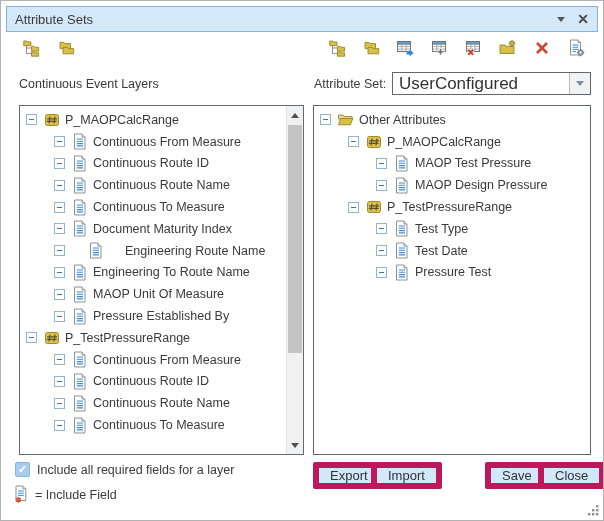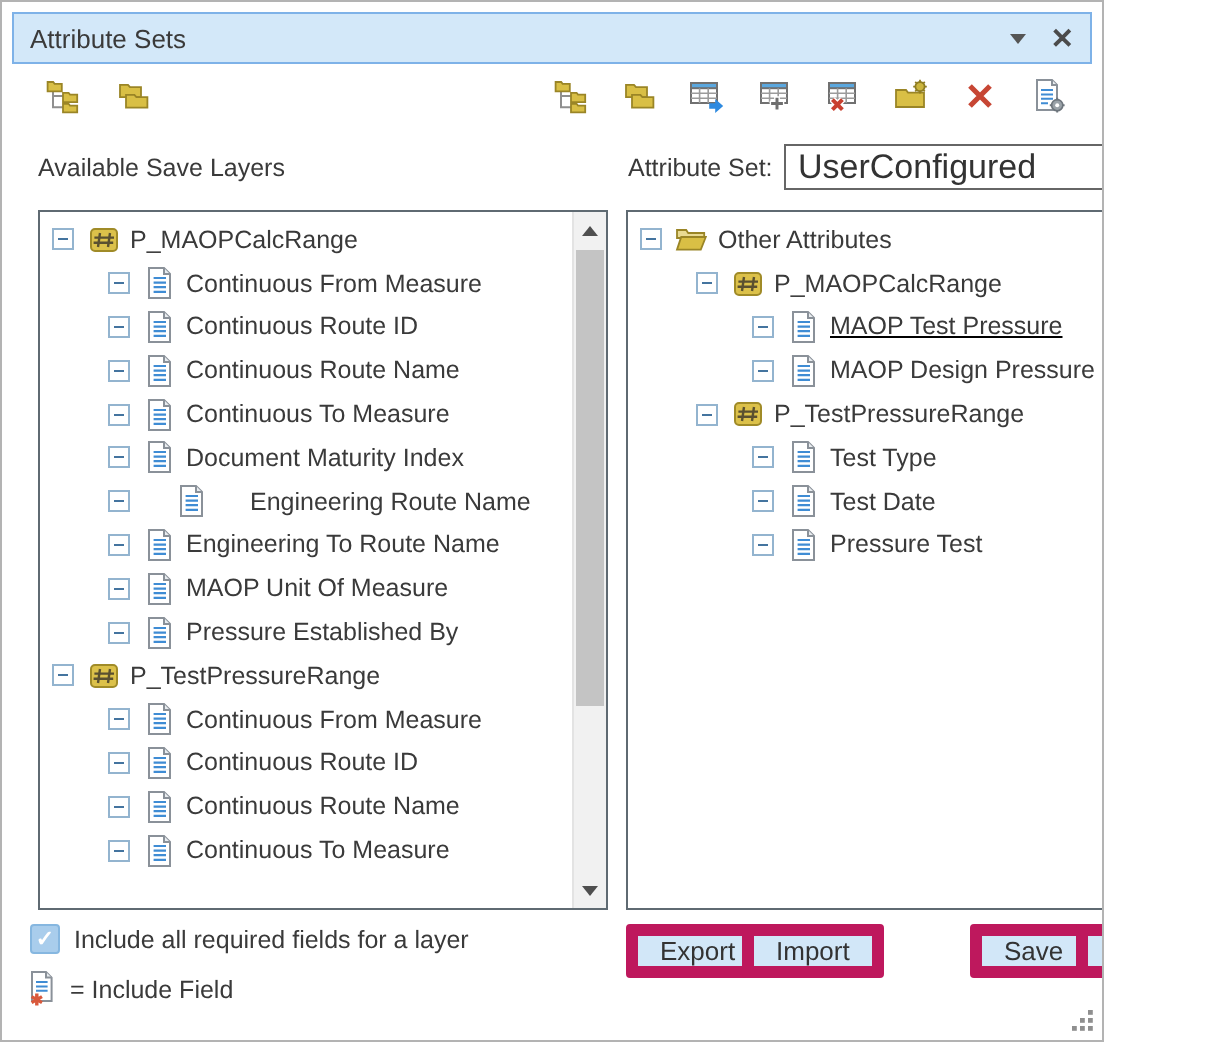--- a/index.html
+++ b/index.html
@@ -1,18 +1,18 @@
 <!DOCTYPE html>
 <html><head>
 <meta charset="utf-8">
 <style>
   * { margin:0; padding:0; box-sizing:border-box; }
   html,body { width:604px; height:521px; font-family:"Liberation Sans", sans-serif; background:#fff; }
   #dialog {
-    position:relative; width:552px; height:521px; background:#fff;
+    position:relative; width:604px; height:521px; background:#fff;
     border:1px solid #b3b3b3; overflow:hidden;
   }
   
   .titlebar {
     position:absolute; left:5px; top:5px; right:5px; height:26px;
     background:#d3e8f9; border:1px solid #7eb2e8;
     display:flex; align-items:center; padding:0 8px;
   }
   .title-text { font-size:13px; color:#3a3a3a; }
   .title-controls { margin-left:auto; display:flex; align-items:center; gap:12px; }
@@ -155,21 +155,21 @@
           <path d="M11 1 V3.5 H13.5" fill="#e8ecef" stroke="#8a9199"></path>
           <path d="M5.5 6 H11.5 M5.5 8.2 H11.5 M5.5 10.4 H11.5 M5.5 12.6 H9" stroke="#3f8cd4" stroke-width="1"></path>
           <circle cx="13.6" cy="13.6" r="2.8" fill="#9aa2a8" stroke="#6d757c" stroke-width="0.8"></circle>
           <circle cx="13.6" cy="13.6" r="1" fill="#fff"></circle>
           <path d="M13.6 9.9 v1.2 M13.6 16.1 v1.2 M9.9 13.6 h1.2 M16.1 13.6 h1.2" stroke="#6d757c" stroke-width="1"></path>
         </svg>
       </span>
     </div>
   </div>
 
-  <div class="panel-label" id="lbl-available">Available Save Layers</div>
+  <div class="panel-label" id="lbl-available">Continuous Event Layers</div>
   <div class="panel-label" id="lbl-attrset">Attribute Set:</div>
   <div class="combo">
     <span class="combo-value">UserConfigured</span>
     <span class="combo-btn">
       <span class="combo-arrow"></span>
     </span>
   </div>
 
   <div class="tree-panel" id="left-panel">
     <div class="tree-body" id="left-tree">
@@ -397,21 +397,21 @@
             <span class="minus"></span>
           </span>
           <span class="ticon">
             <svg width="16" height="16" viewBox="0 0 16 16">
               <rect x="1.5" y="2.5" width="13" height="11" rx="2" fill="#dcc14a" stroke="#a08b28"></rect>
               <path d="M6 4.5 L5 11.5 M11 4.5 L10 11.5 M3.2 6.8 H13 M2.8 9.4 H12.6" stroke="#5a5030" stroke-width="1.2" fill="none"></path>
             </svg>
           </span>
           <span class="tlabel">P_MAOPCalcRange</span>
         </div>
-        <div class="tree-row" style="padding-left: 62px; text-decoration: underline;">
+        <div class="tree-row" style="padding-left: 62px;">
           <span class="expand">
             <span class="minus"></span>
           </span>
           <span class="ticon">
             <svg width="15" height="17" viewBox="0 0 15 17">
               <path d="M2.5 1 H10 L13 4 V16 H2.5 Z" fill="#fff" stroke="#8a9199"></path>
               <path d="M10 1 V4 H13" fill="#e8ecef" stroke="#8a9199"></path>
               <path d="M4.8 6 H11 M4.8 8.3 H11 M4.8 10.6 H11 M4.8 12.9 H11" stroke="#3f8cd4" stroke-width="1.1"></path>
             </svg>
           </span>

